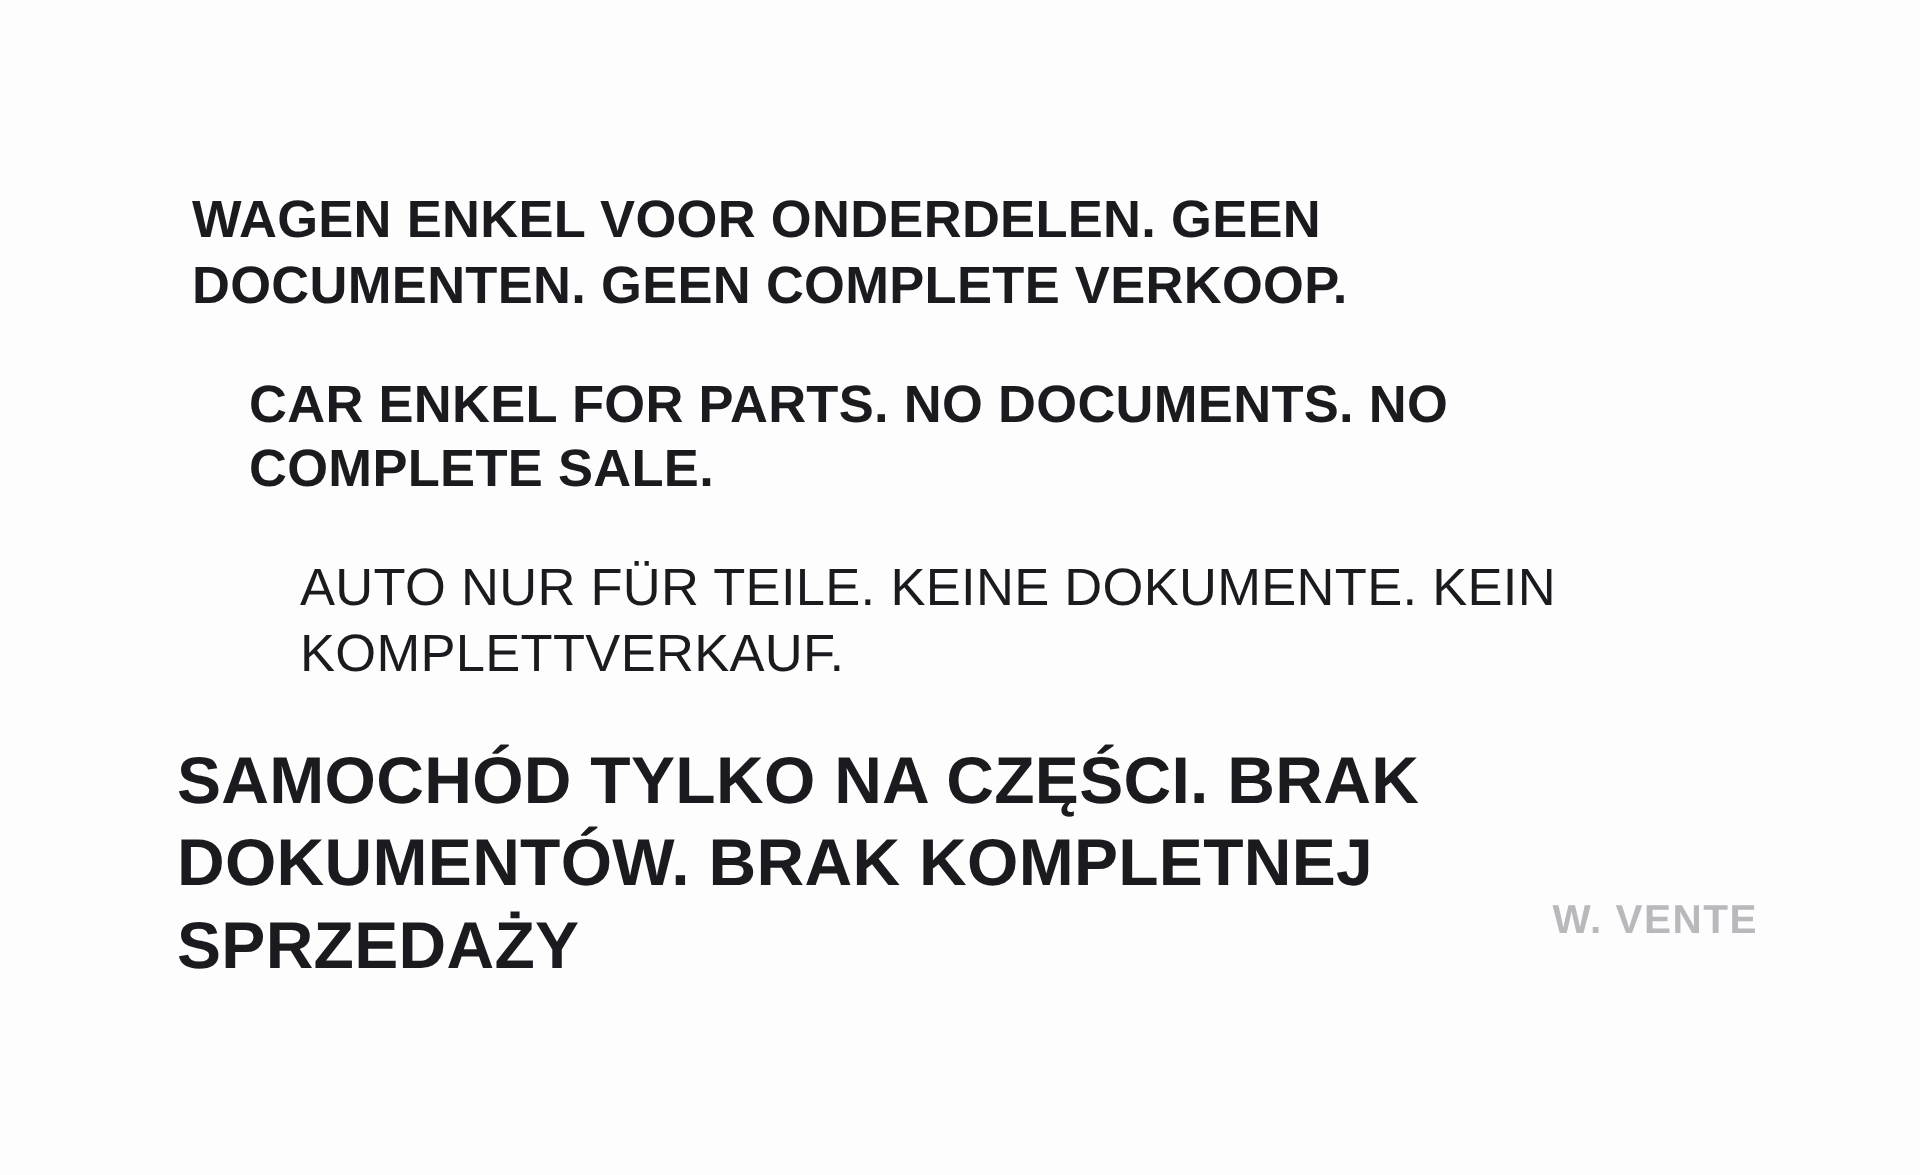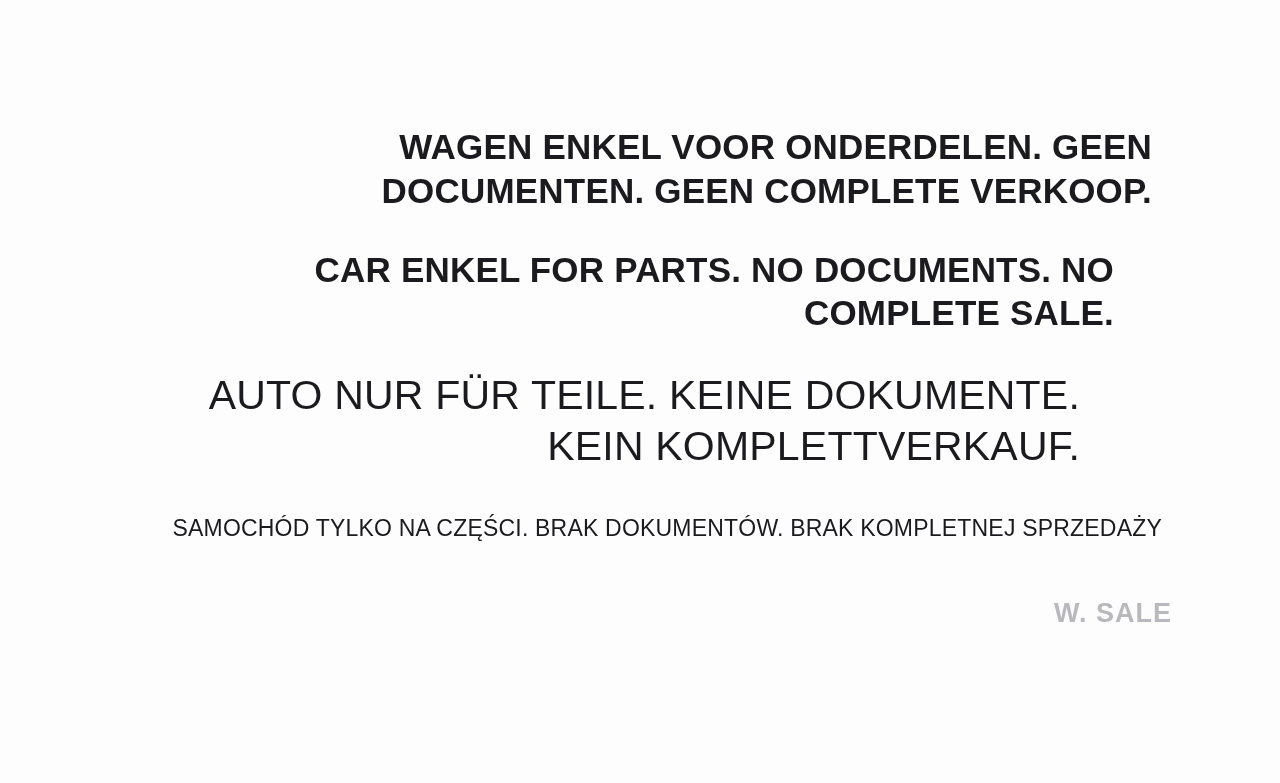--- a/index.html
+++ b/index.html
@@ -16,21 +16,21 @@
   }
   .page {
     position: relative;
     width: 1280px;
     height: 783px;
     box-sizing: border-box;
     padding: 90px 110px 40px 110px;
     background: #fdfdfd;
   }
   .block {
-    text-align: right;
+    text-align: left;
     letter-spacing: 0.2px;
     line-height: 1.25;
     color: #1b1b1f;
   }
   .block + .block {
     margin-top: 26px;
   }
   .b-nl {
     font-weight: bold;
     font-size: 35px;
@@ -41,26 +41,26 @@
     font-size: 35px;
     padding: 0 80px;
   }
   .b-en {
     font-weight: bold;
     font-size: 35px;
     padding: 0 56px;
   }
   .b-de {
     font-weight: normal;
-    font-size: 41px;
+    font-size: 35px;
     padding: 0 90px;
   }
   .b-pl {
-    font-weight: normal;
-    font-size: 23px;
+    font-weight: bold;
+    font-size: 44px;
     padding: 0 8px;
   }
   .watermark {
     position: absolute;
     right: 108px;
     top: 598px;
     font-size: 27px;
     font-weight: bold;
     color: #b9b9bd;
     letter-spacing: 1px;
@@ -75,15 +75,15 @@
 
   <p class="block b-nl">WAGEN ENKEL VOOR ONDERDELEN. GEEN DOCUMENTEN. GEEN COMPLETE VERKOOP.</p>
 
 
   <p class="block b-en">CAR ENKEL FOR PARTS. NO DOCUMENTS. NO COMPLETE SALE.</p>
 
   <p class="block b-de">AUTO NUR FÜR TEILE. KEINE DOKUMENTE. KEIN KOMPLETTVERKAUF.</p>
 
   <p class="block b-pl">SAMOCHÓD TYLKO NA CZĘŚCI. BRAK DOKUMENTÓW. BRAK KOMPLETNEJ SPRZEDAŻY</p>
 
-  <span class="watermark">W. SALE</span>
+  <span class="watermark">W. VENTE</span>
 
 </div>
 
 </body></html>

